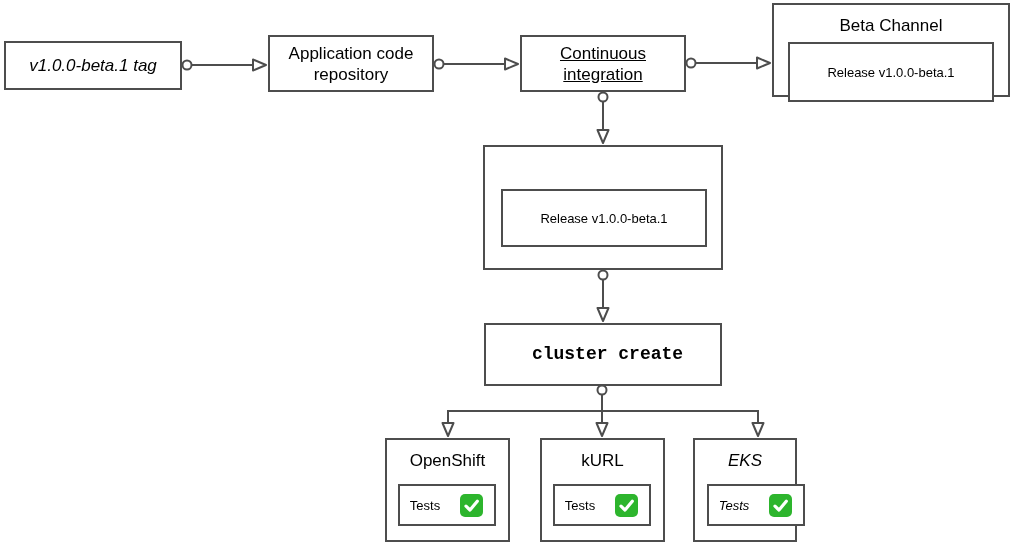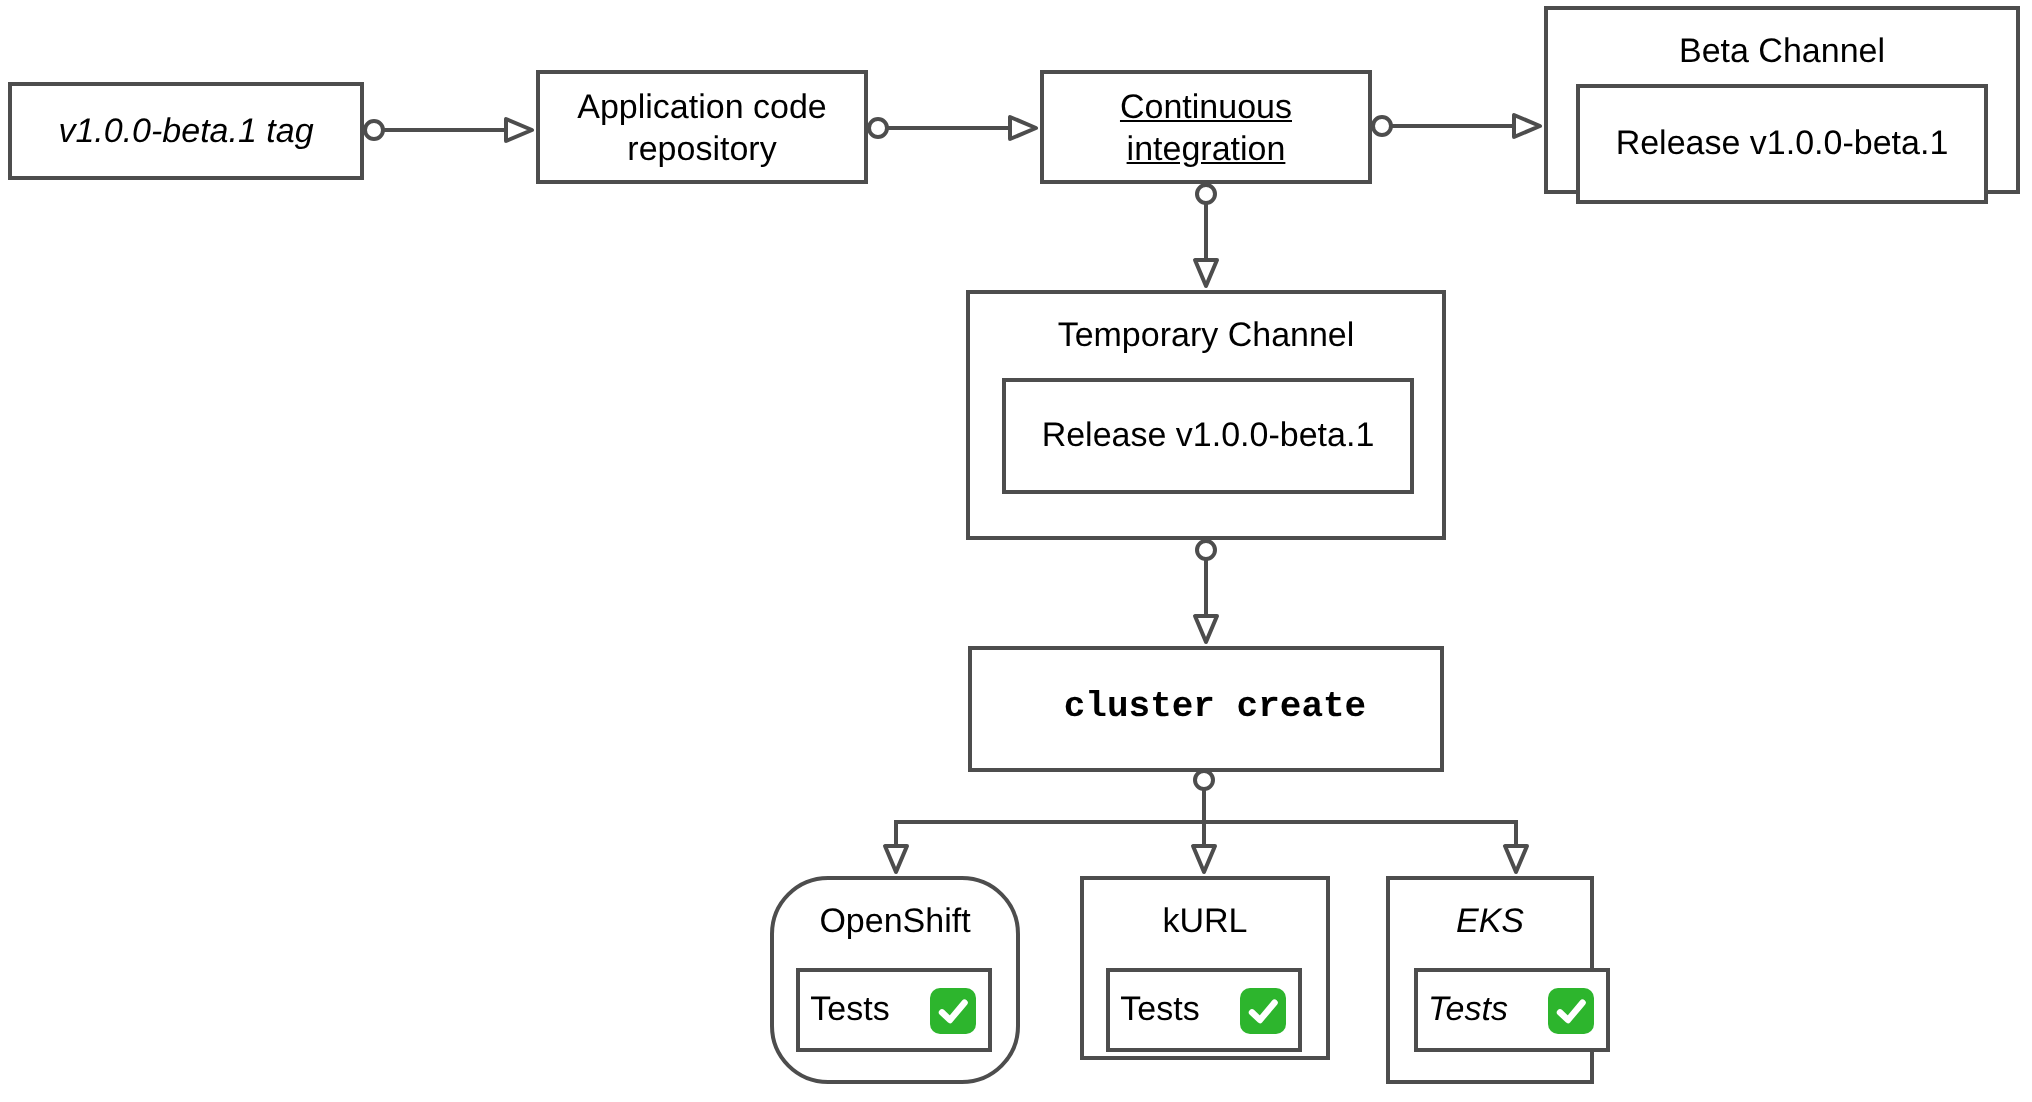--- a/index.html
+++ b/index.html
@@ -52,44 +52,44 @@
     line-height: 22px;
     margin-top: 10px;
   }
   .group .inner {
     position: absolute;
     border: 2px solid var(--stroke);
     background: var(--bg);
     display: flex;
     align-items: center;
     justify-content: center;
-    font-size: 17px;
+    font-size: 13px;
     text-align: right;
   }
   .mono {
     font-family: "Liberation Mono", monospace;
     font-weight: bold;
     font-size: 18px;
     padding-left: 19px;
   }
   .tests-inner { gap: 19px; }
   .check-icon { display: inline-block; width: 25px; height: 25px; }
 
   
   #node-tag            { left: 4px;   top: 41px;  width: 178px; height: 49px; font-style: italic; }
   #node-repo           { left: 268px; top: 35px;  width: 166px; height: 57px; }
   #node-ci             { left: 520px; top: 35px;  width: 166px; height: 57px; text-decoration: underline; }
   #node-beta           { left: 772px; top: 3px;   width: 238px; height: 94px; }
   #node-beta .inner    { left: 14px;  top: 37px;  width: 206px; height: 60px; }
   #node-temp           { left: 483px; top: 145px; width: 240px; height: 125px; }
   #node-temp .inner    { left: 16px;  top: 42px;  width: 206px; height: 58px; }
   #node-cluster-create { left: 484px; top: 323px; width: 238px; height: 63px; }
-  #node-openshift      { left: 385px; top: 438px; width: 125px; height: 104px; border-radius: 29px; }
+  #node-openshift      { left: 385px; top: 438px; width: 125px; height: 104px; }
   #node-openshift .inner { left: 11px; top: 44px; width: 98px; height: 42px; }
-  #node-kurl           { left: 540px; top: 438px; width: 125px; height: 92px; }
+  #node-kurl           { left: 540px; top: 438px; width: 125px; height: 104px; }
   #node-kurl .inner    { left: 11px;  top: 44px;  width: 98px;  height: 42px; }
   #node-eks            { left: 693px; top: 438px; width: 104px; height: 104px; font-style: italic; }
   #node-eks .inner     { left: 12px;  top: 44px;  width: 98px;  height: 42px; }
 </style>
 </head>
 <body>
 
 <div id="canvas">
 
   <svg id="connectors" viewBox="0 0 1016 551" xmlns="http://www.w3.org/2000/svg">
@@ -148,21 +148,20 @@
   </div>
 
   <div class="group" id="node-beta">
     <span class="group-title">Beta Channel</span>
     <div class="inner">
       <span>Release v1.0.0-beta.1</span>
     </div>
   </div>
 
   <div class="group" id="node-temp">
-    <span class="group-title">Temporary Channel</span>
     <div class="inner">
       <span>Release v1.0.0-beta.1</span>
     </div>
   </div>
 
   <div class="node mono" id="node-cluster-create">
     <span>cluster create</span>
   </div>
 
   <div class="group" id="node-openshift">

